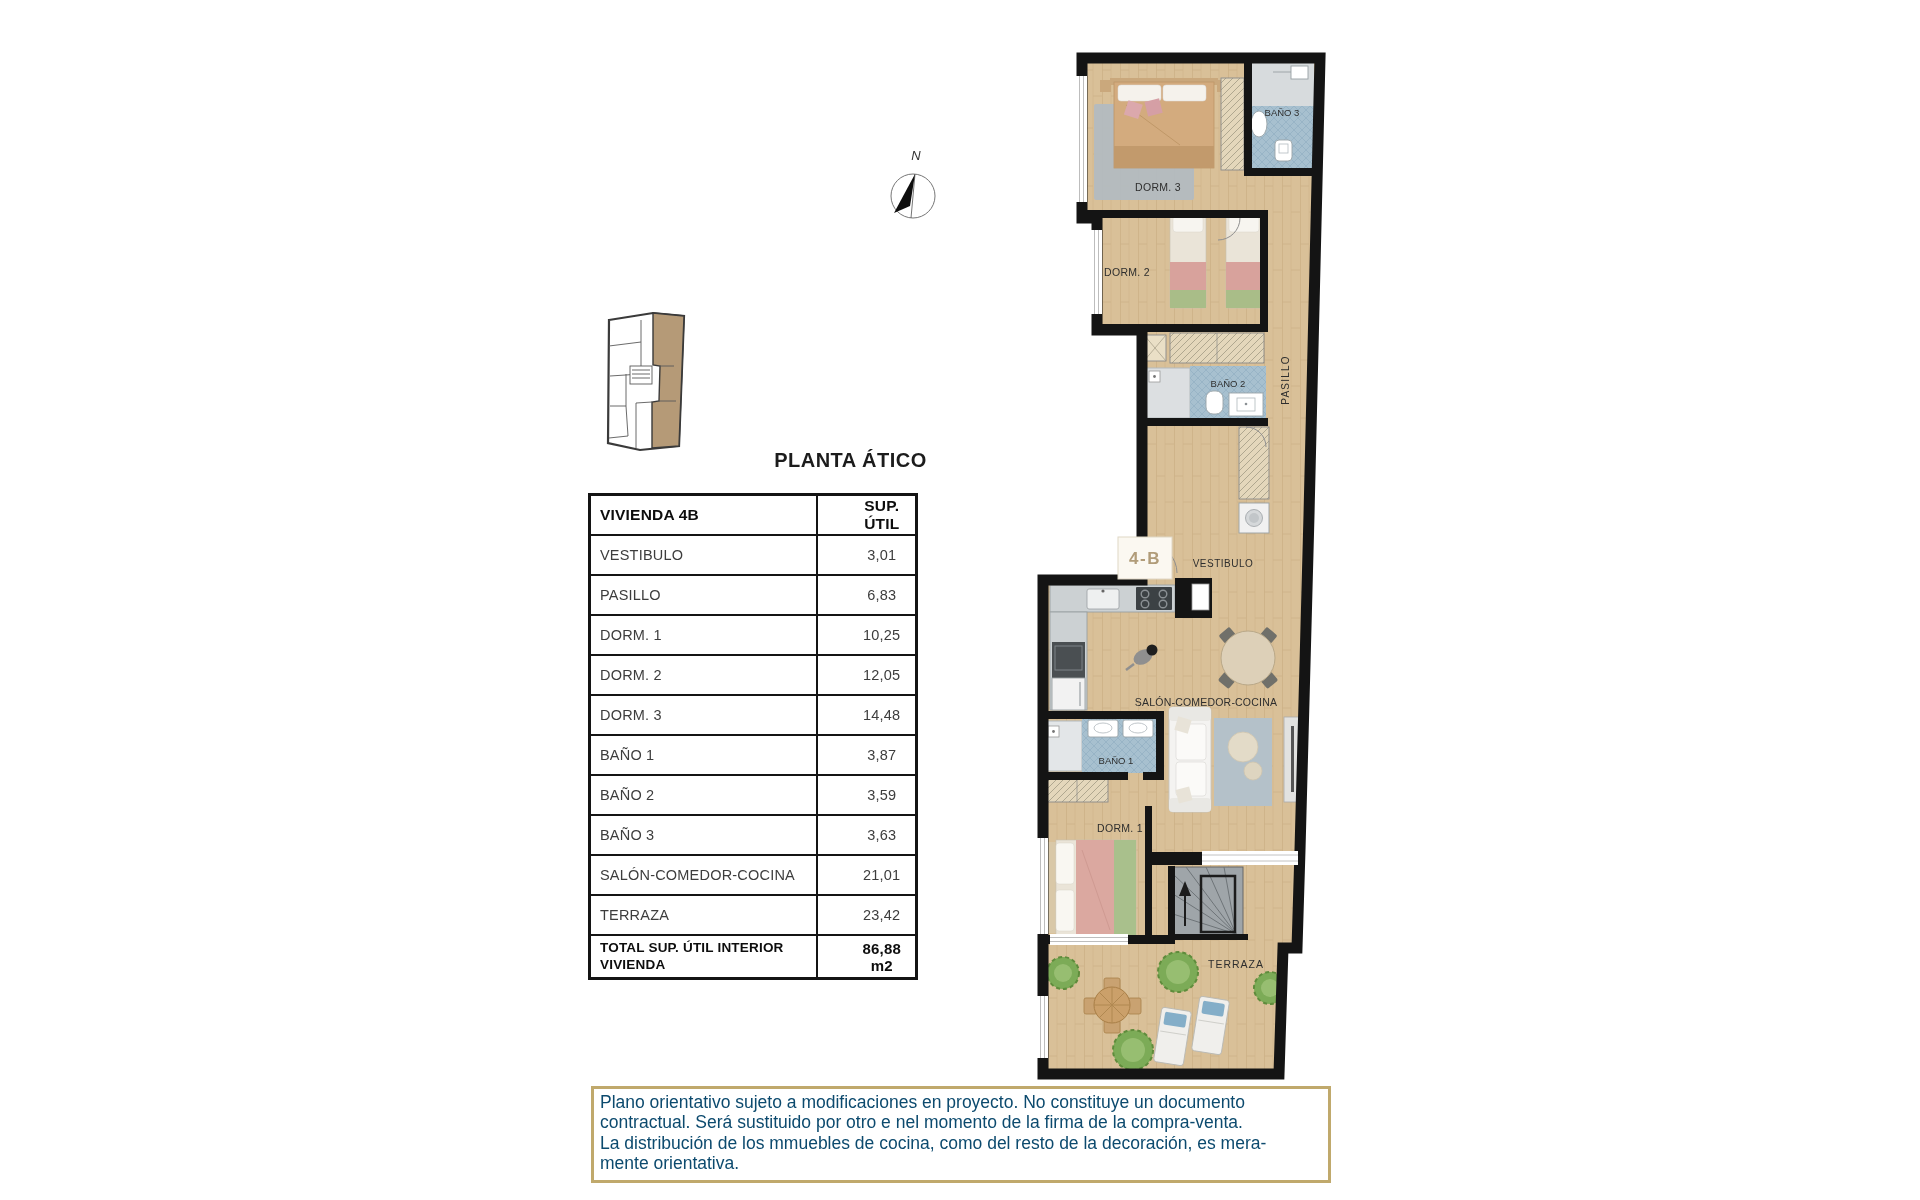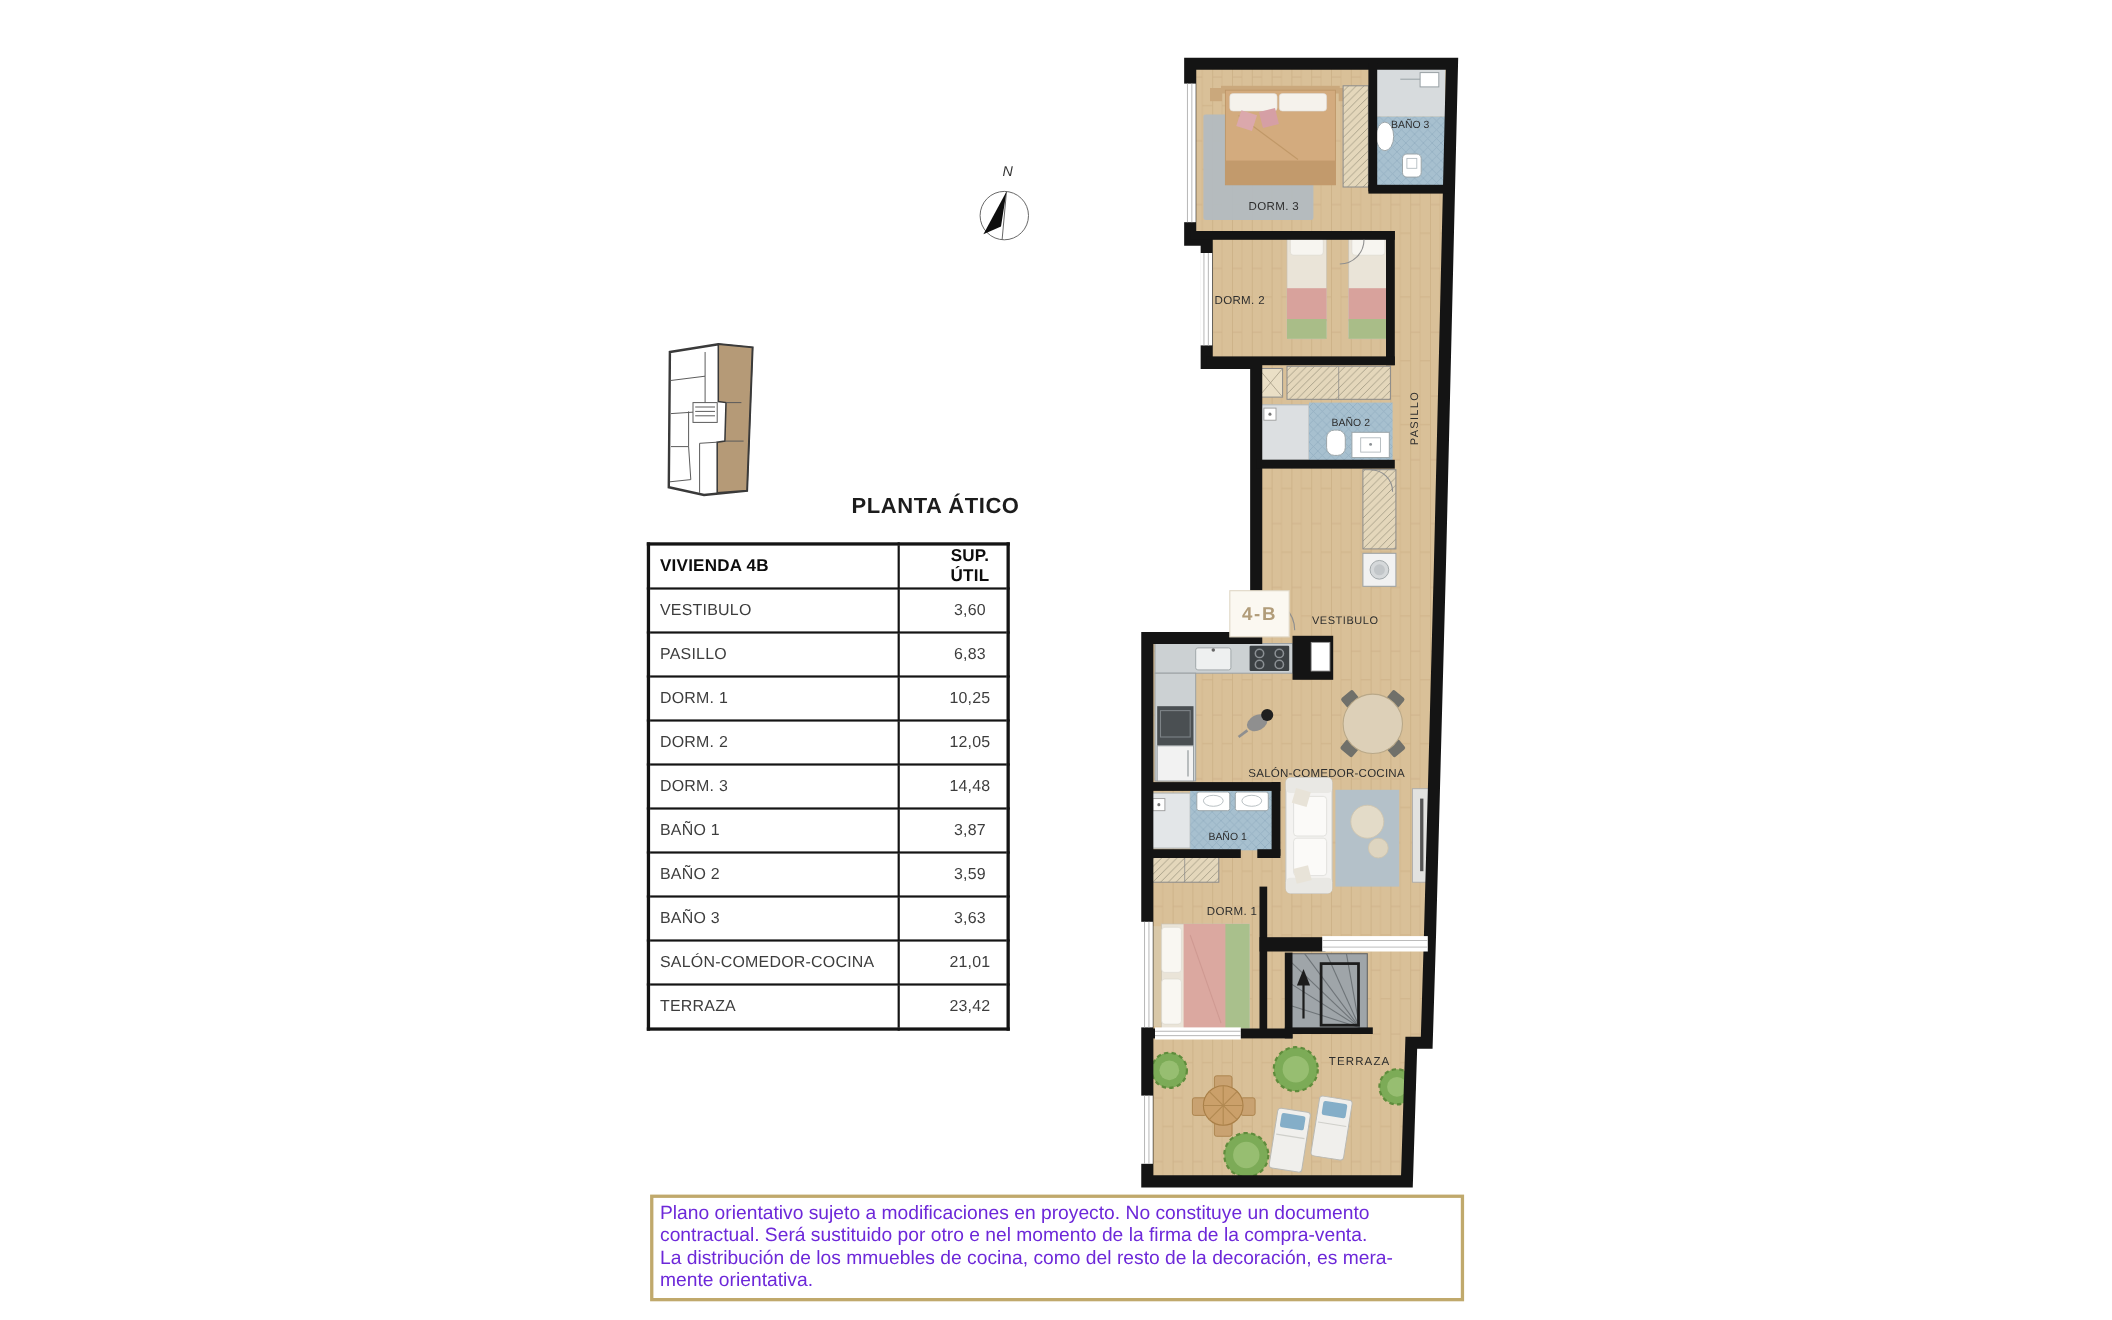--- a/index.html
+++ b/index.html
@@ -30,21 +30,21 @@
   tr.tot td.lbl{height:39px;font-size:13.5px;line-height:1.25;white-space:pre-line;}
   tr.tot td.val{height:39px;font-size:15px;}
 
   
   .floor-plan{position:absolute;left:1030px;top:50px;}
   .room-label{fill:#2e2e2e;font-family:"Liberation Sans",sans-serif;}
 
   
   .disclaimer{position:absolute;left:591px;top:1086px;width:740px;box-sizing:border-box;
     border:3px solid #c0a96c;background:#fff;padding:3px 8px 6px 6px;
-    font-size:17.5px;line-height:1.17;color:#6d28d9;white-space:pre-line;}
+    font-size:17.5px;line-height:1.17;color:#0c4a6e;white-space:pre-line;}
 </style>
 </head>
 <body>
 
 <div id="stage">
 
   <svg class="compass" width="56" height="84" viewBox="0 0 56 84">
     <text x="30" y="14" font-size="13" font-style="italic" fill="#333" text-anchor="middle">N</text>
     <circle cx="27" cy="50" r="22" fill="none" stroke="#666" stroke-width="0.9"></circle>
     <line x1="29" y1="28" x2="25" y2="72" stroke="#666" stroke-width="0.9"></line>
@@ -74,21 +74,21 @@
         <col class="c1">
         <col class="c2">
       </colgroup>
     <tbody>
       <tr class="hdr">
         <td class="lbl">VIVIENDA 4B</td>
         <td class="val">SUP. ÚTIL</td>
       </tr>
       <tr>
           <td class="lbl">VESTIBULO</td>
-          <td class="val">3,60</td>
+          <td class="val">3,01</td>
         </tr>
       <tr>
           <td class="lbl">PASILLO</td>
           <td class="val">6,83</td>
         </tr>
       <tr>
           <td class="lbl">DORM. 1</td>
           <td class="val">10,25</td>
         </tr>
       <tr>
@@ -111,20 +111,25 @@
           <td class="lbl">BAÑO 3</td>
           <td class="val">3,63</td>
         </tr>
       <tr>
           <td class="lbl">SALÓN-COMEDOR-COCINA</td>
           <td class="val">21,01</td>
         </tr>
       <tr>
           <td class="lbl">TERRAZA</td>
           <td class="val">23,42</td>
+        </tr>
+      <tr class="tot">
+          <td class="lbl">TOTAL SUP. ÚTIL INTERIOR
+VIVIENDA</td>
+          <td class="val">86,88 m2</td>
         </tr>
     </tbody>
   </table>
 
   <svg class="floor-plan" width="305" height="1030" viewBox="0 0 305 1030">
     <defs>
       <pattern id="wood" width="18" height="58" patternUnits="userSpaceOnUse">
         <rect width="18" height="58" fill="#d9c098"></rect>
         <line x1="0" y1="0" x2="0" y2="58" stroke="#c9ac81" stroke-width="1.2"></line>
         <line x1="9" y1="0" x2="9" y2="58" stroke="#d2b68c" stroke-width="0.8"></line>

